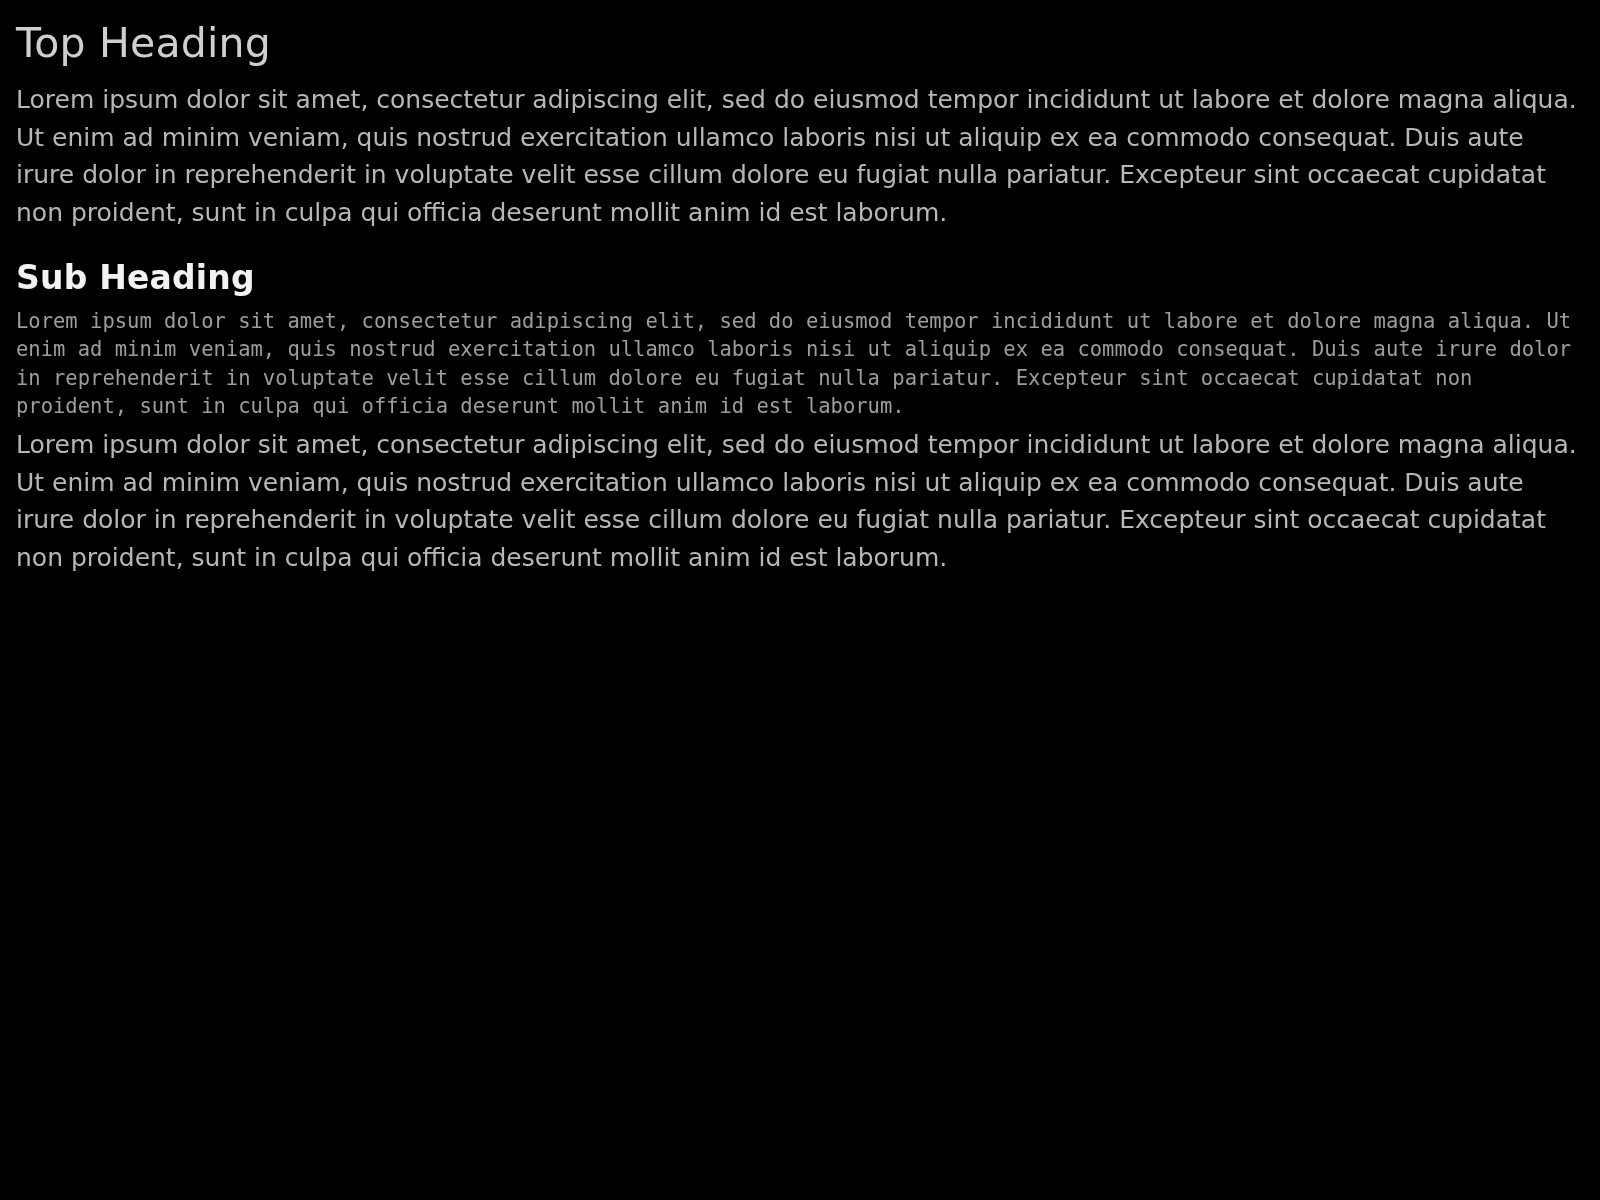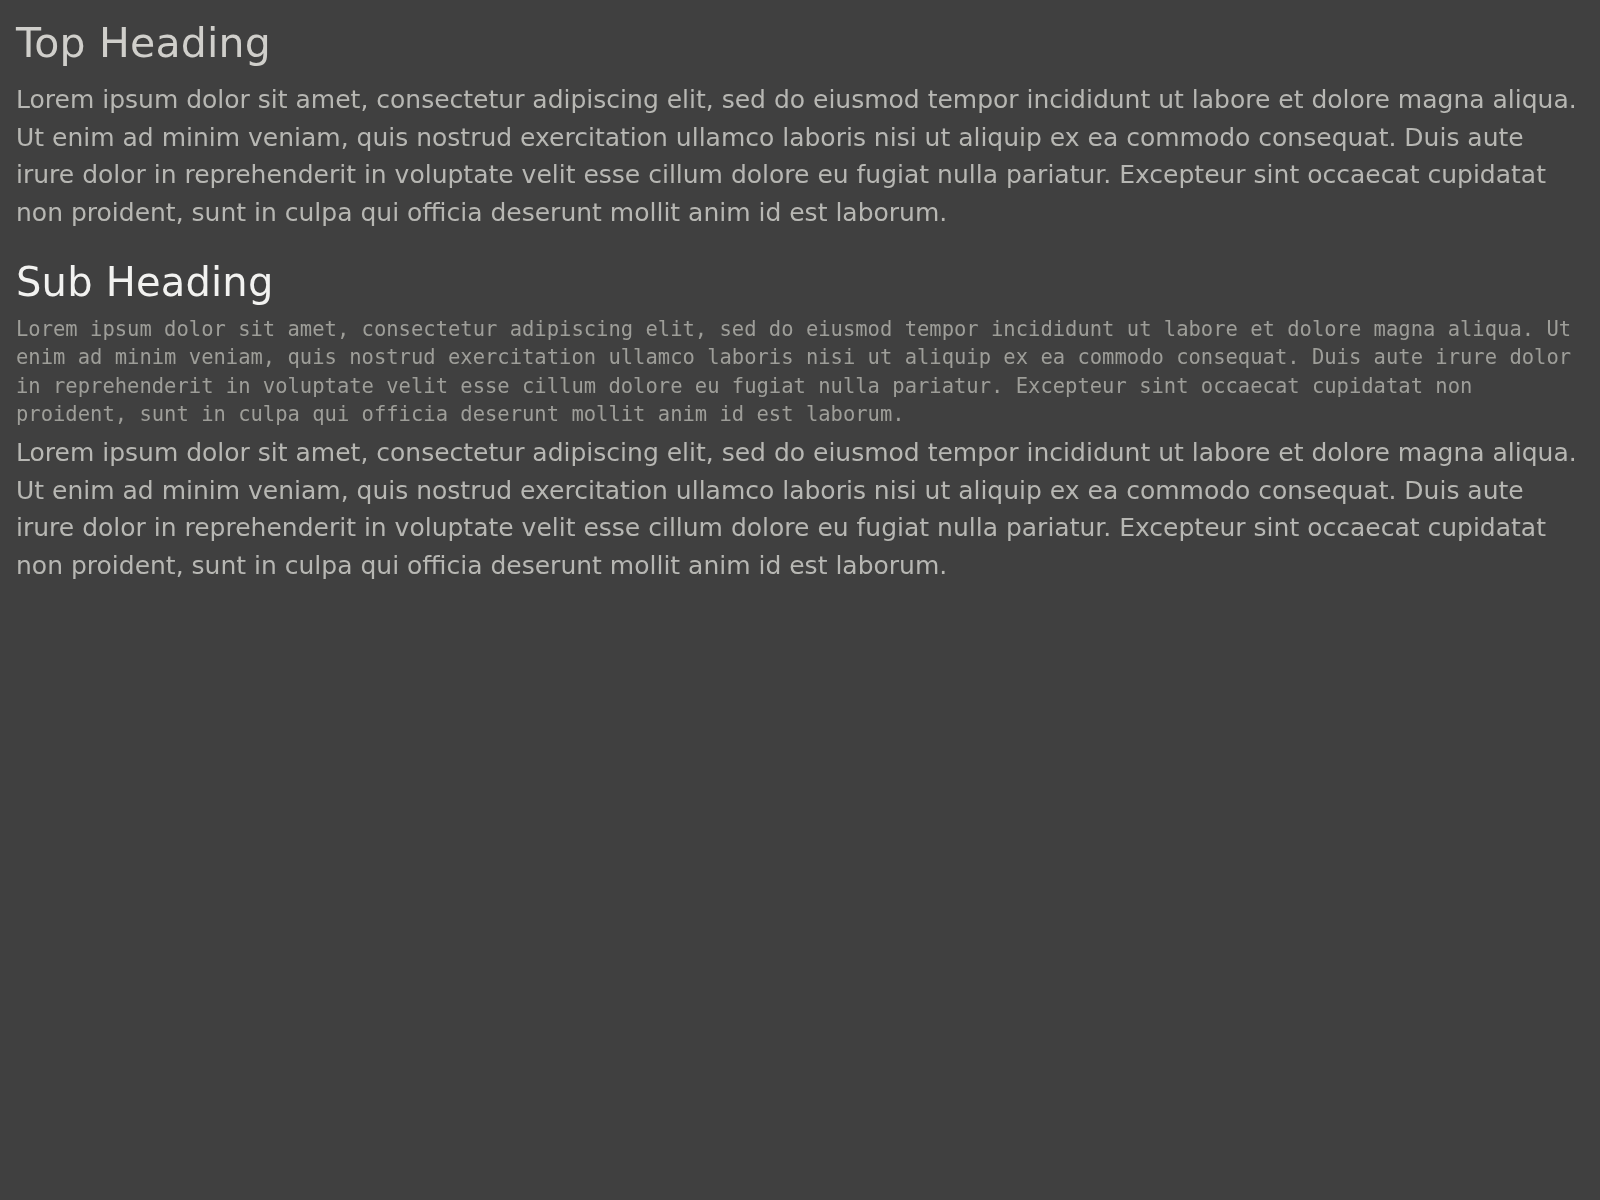--- a/index.html
+++ b/index.html
@@ -11,35 +11,35 @@
     overflow: hidden;
   }
   body {
     font-family: "DejaVu Sans", sans-serif;
   }
   .page {
     width: 1600px;
     height: 1200px;
     box-sizing: border-box;
     padding: 12px 16px 0 16px;
-    background: #404040;
+    background: #000000;
   }
   h1.doc-title {
     font-family: "DejaVu Sans", sans-serif;
     font-weight: 400;
     font-size: 41px;
     line-height: 1.15;
     color: #d0cfcb;
     margin: 8px 0 14px 0;
     letter-spacing: 0.2px;
   }
   h2.doc-sub {
     font-family: "DejaVu Sans", sans-serif;
-    font-weight: 400;
-    font-size: 40px;
+    font-weight: 700;
+    font-size: 33px;
     line-height: 1.15;
     color: #f2f2f0;
     margin: 28px 0 10px 0;
     letter-spacing: 0.2px;
   }
   p.body-text {
     font-family: "DejaVu Sans", sans-serif;
     font-weight: 400;
     font-size: 25px;
     line-height: 1.5;

